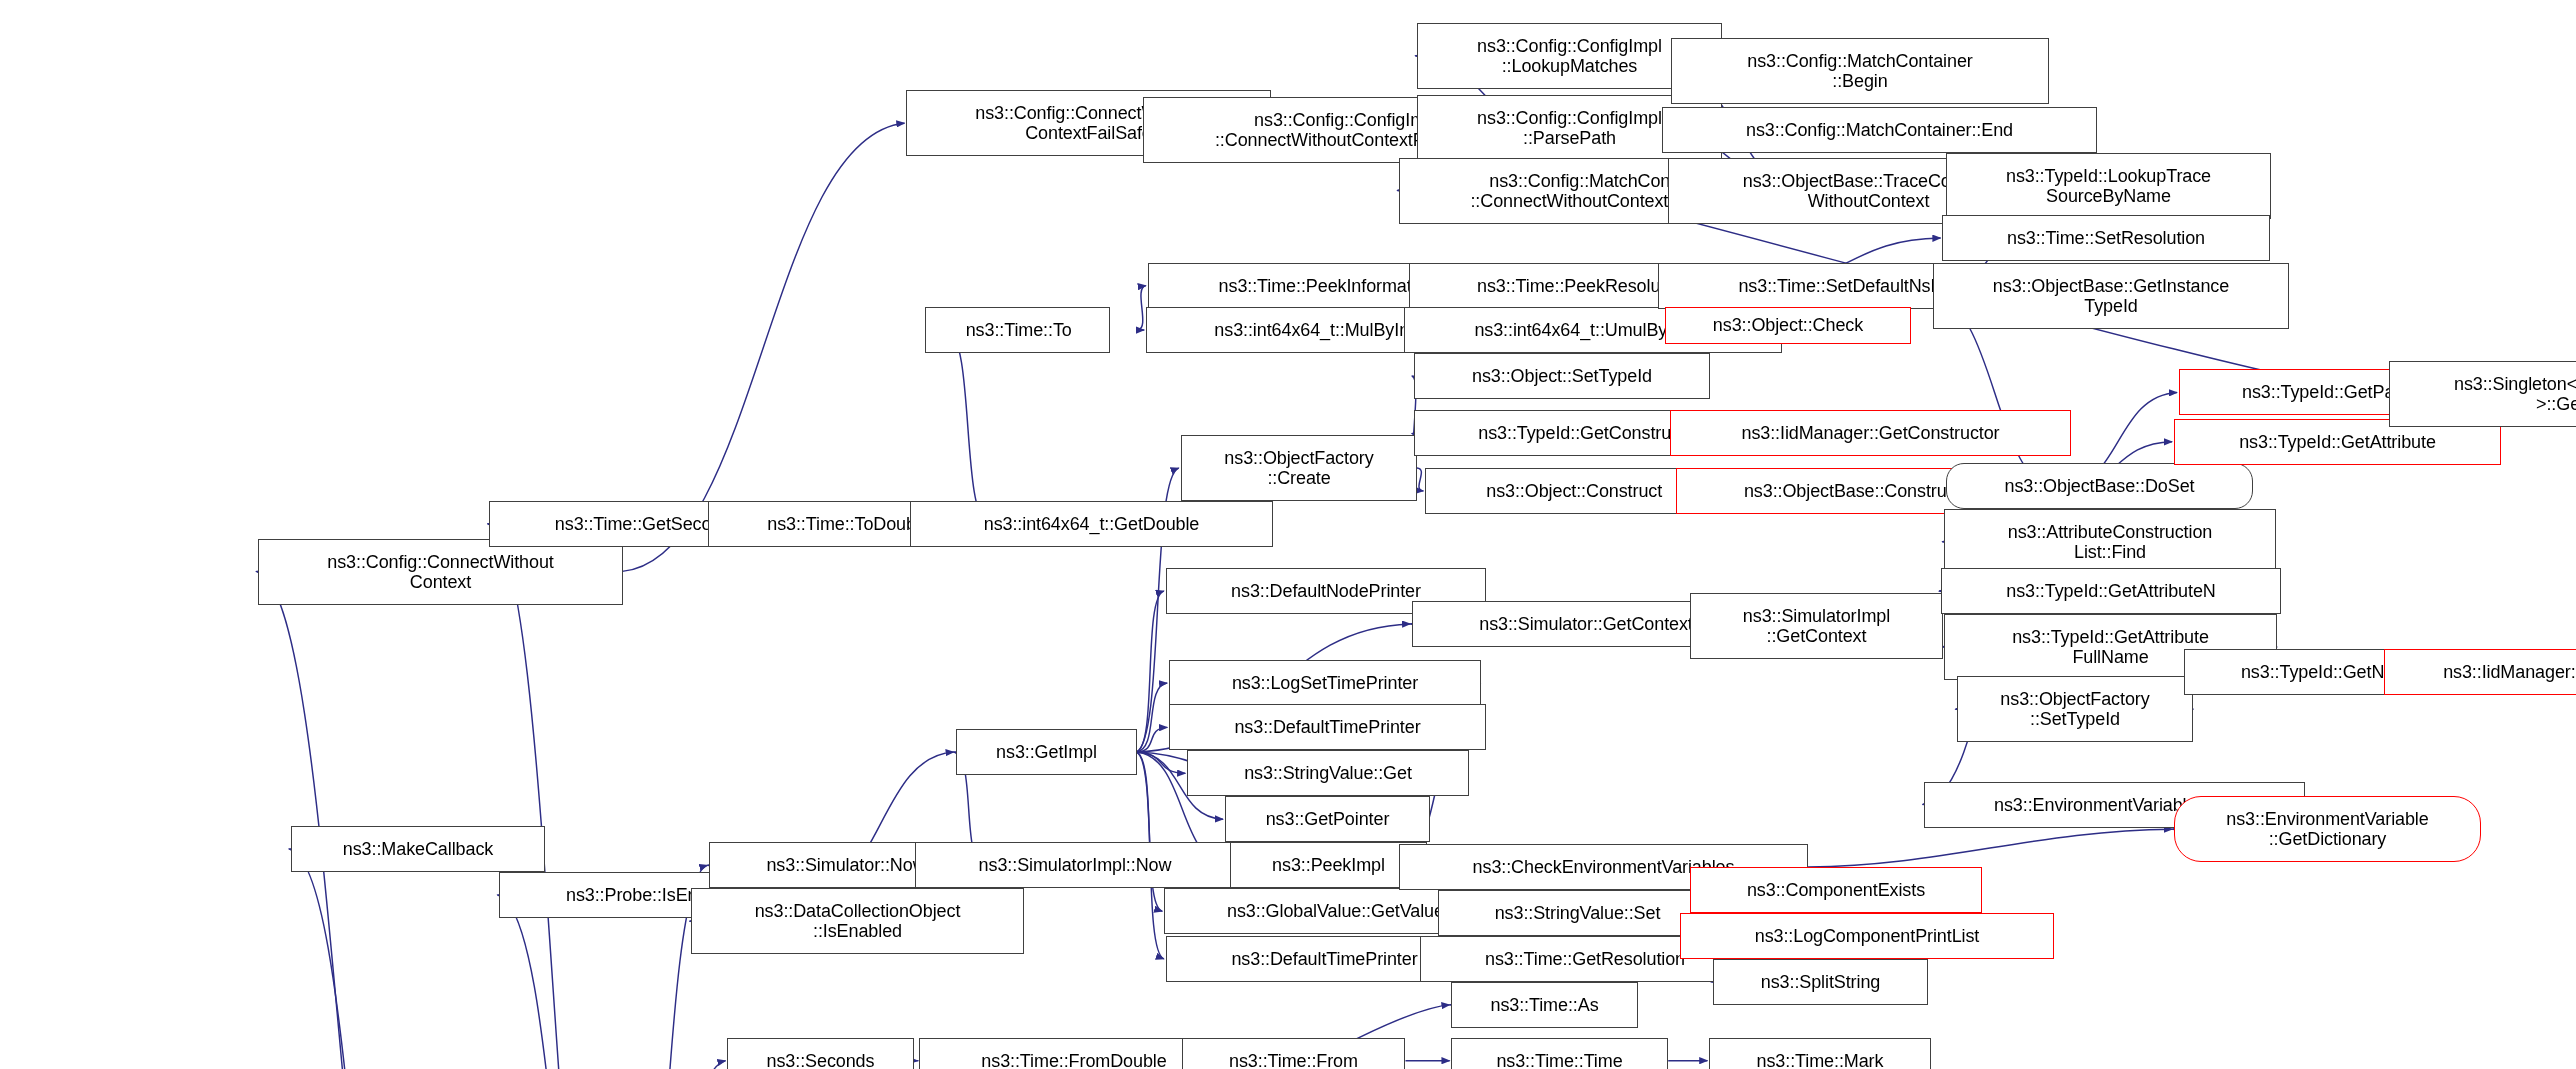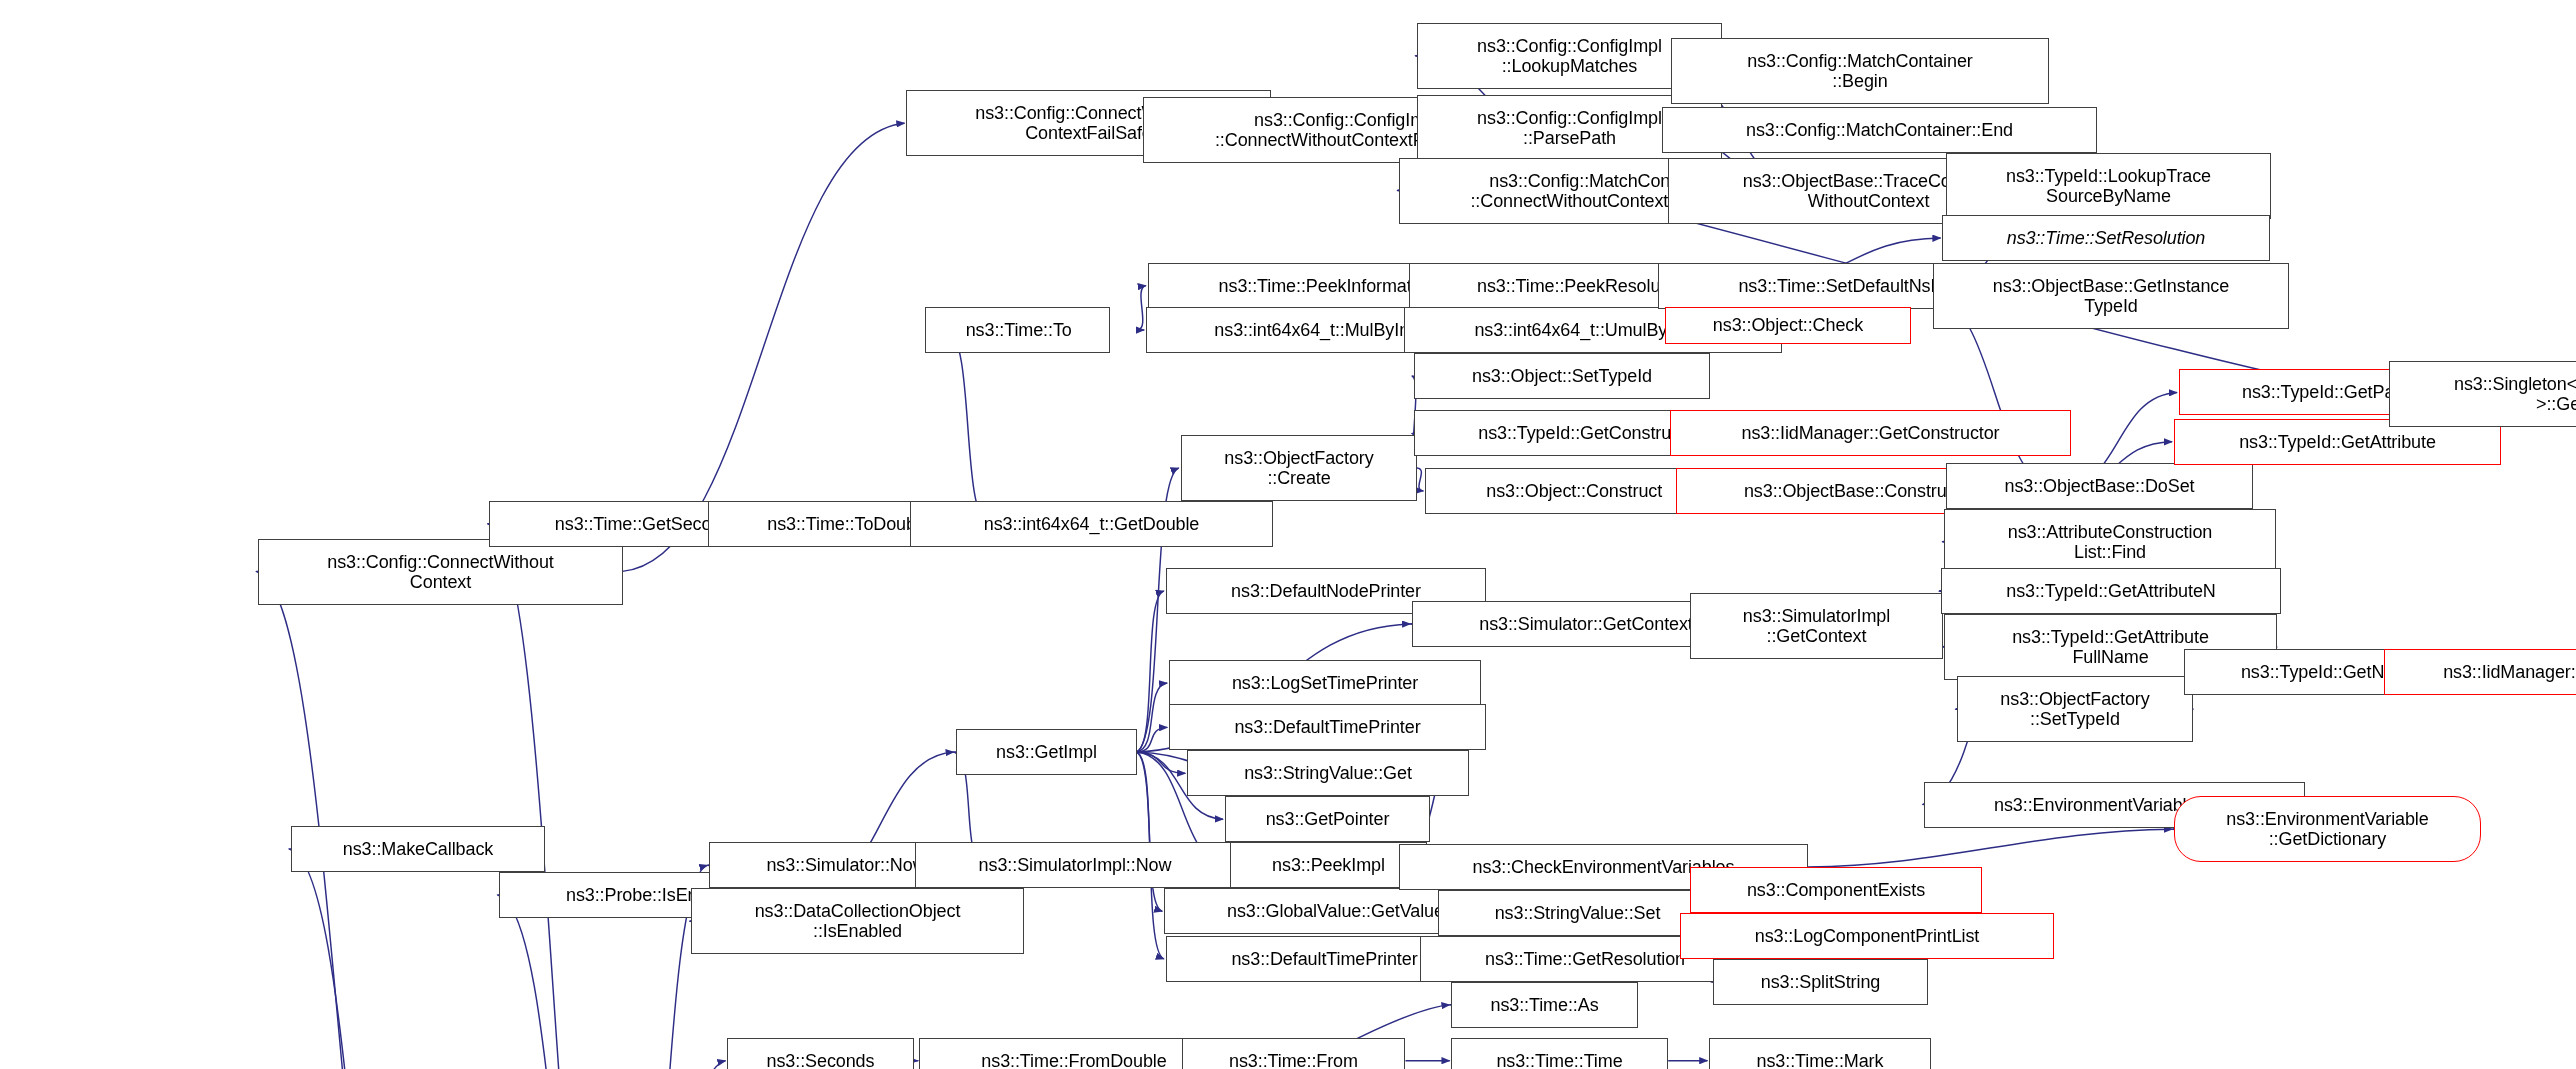--- a/index.html
+++ b/index.html
@@ -185,24 +185,24 @@
       <div class="node red" style="left: 1670px; top: 410px; width: 401px; height: 46px;">ns3::IidManager::GetConstructor</div>
       <div class="node red" style="left: 1676px; top: 468px; width: 383px; height: 46px;">ns3::ObjectBase::ConstructSelf</div>
       <div class="node" style="left: 1690px; top: 593px; width: 253px; height: 66px;">ns3::SimulatorImpl
 ::GetContext</div>
       <div class="node red" style="left: 1690px; top: 867px; width: 292px; height: 46px;">ns3::ComponentExists</div>
       <div class="node red" style="left: 1680px; top: 913px; width: 374px; height: 46px;">ns3::LogComponentPrintList</div>
       <div class="node" style="left: 1713px; top: 959px; width: 215px; height: 46px;">ns3::SplitString</div>
       <div class="node" style="left: 1709px; top: 1038px; width: 222px; height: 46px;">ns3::Time::Mark</div>
       <div class="node" style="left: 1946px; top: 153px; width: 325px; height: 66px;">ns3::TypeId::LookupTrace
 SourceByName</div>
-      <div class="node" style="left: 1942px; top: 215px; width: 328px; height: 46px; font-style: italic;">ns3::Time::SetResolution</div>
+      <div class="node" style="left: 1942px; top: 215px; width: 328px; height: 46px;">ns3::Time::SetResolution</div>
       <div class="node" style="left: 1933px; top: 263px; width: 356px; height: 66px;">ns3::ObjectBase::GetInstance
 TypeId</div>
-      <div class="node" style="left: 1946px; top: 463px; width: 307px; height: 46px;">ns3::ObjectBase::DoSet</div>
+      <div class="node" style="left: 1946px; top: 463px; width: 307px; height: 46px; border-radius: 18px;">ns3::ObjectBase::DoSet</div>
       <div class="node" style="left: 1944px; top: 509px; width: 332px; height: 66px;">ns3::AttributeConstruction
 List::Find</div>
       <div class="node" style="left: 1941px; top: 568px; width: 340px; height: 46px;">ns3::TypeId::GetAttributeN</div>
       <div class="node" style="left: 1944px; top: 614px; width: 333px; height: 66px;">ns3::TypeId::GetAttribute
 FullName</div>
       <div class="node" style="left: 1957px; top: 676px; width: 236px; height: 66px;">ns3::ObjectFactory
 ::SetTypeId</div>
       <div class="node" style="left: 1924px; top: 782px; width: 381px; height: 46px;">ns3::EnvironmentVariable::Get</div>
       <div class="node red" style="left: 2179px; top: 369px; width: 309px; height: 46px;">ns3::TypeId::GetParent</div>
       <div class="node red" style="left: 2174px; top: 419px; width: 327px; height: 46px;">ns3::TypeId::GetAttribute</div>

